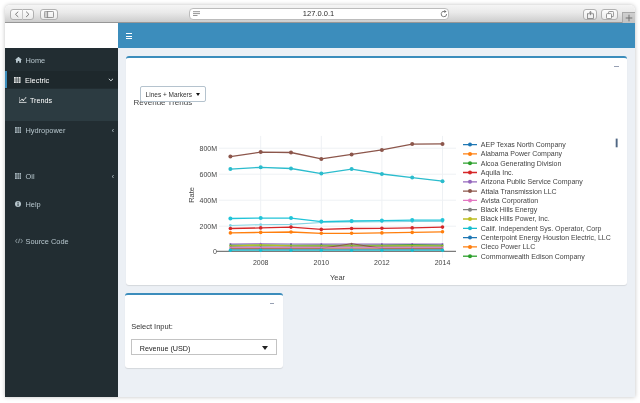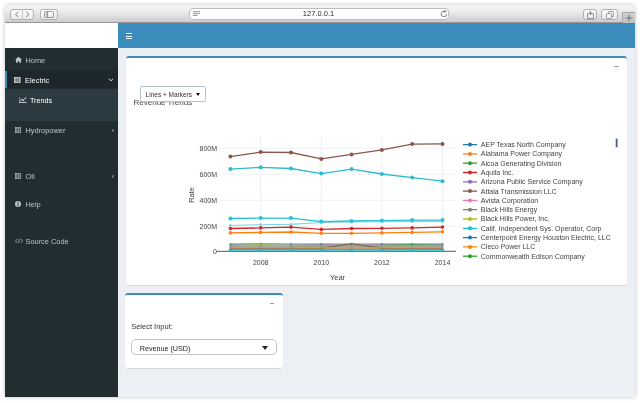--- a/index.html
+++ b/index.html
@@ -31,21 +31,21 @@
 .smi { position:absolute; left:0; width:113px; height:18px; color:#8aa4af; font-size:7.2px; }
 .smi .txt { position:absolute; left:25px; top:50%; transform:translateY(-50%); }
 .smi svg.icon { position:absolute; left:14px; top:50%; transform:translateY(-50%); }
 
 #panel1 { position:absolute; left:7.5px; top:7.5px; width:501px; height:229px; background:#fff; border-top:2.6px solid #3c8dbc; border-radius:3px; box-shadow:0 1px 1px rgba(0,0,0,0.1); }
 #panel2 { position:absolute; left:7px; top:244.5px; width:157.8px; height:75px; background:#fff; border-top:2.6px solid #3c8dbc; border-radius:3px; box-shadow:0 1px 1px rgba(0,0,0,0.1); }
 .ptitle { position:absolute; left:8px; top:4.5px; font-size:8px; color:#444;margin-top:36px; }
 .minus { position:absolute; width:4.6px; height:1.4px; background:#97a0b3; }
 #dd1 { position:absolute; left:14.1px; top:28.9px; width:66px; height:15.2px; border:1px solid #b5c3ce; border-radius:2px; background:#fff; font-size:6.5px; color:#333; line-height:14px; }
 #dd1 .lbl { position:absolute; left:5px; top:0.5px; }
-#dd2 { position:absolute; left:5.7px; top:44.6px; width:146px; height:15.5px; border:1px solid #c3c3c3; border-radius:5px; background:#fff; font-size:7.2px; color:#222; }
+#dd2 { position:absolute; left:5.7px; top:44.6px; width:146px; height:15.5px; border:1px solid #c3c3c3; border-radius:0; background:#fff; font-size:7.2px; color:#222; }
 #dd2 .lbl { position:absolute; left:8px; top:4px; }
 .caret { width:0; height:0; border-left:3.2px solid transparent; border-right:3.2px solid transparent; border-top:4px solid #222; position:absolute; }
 #selinput { position:absolute; left:6.2px; top:27px; font-size:7.5px; color:#333; }
 </style>
 </head>
 <body>
 <div id="win">
   <div id="toolbar">
     <div class="tbtn" style="left:4.5px; width:24.4px;"></div>
     <div class="abs" style="left:16.6px; top:4.2px; width:1px; height:10.6px; background:#c4c4c4;"></div>

